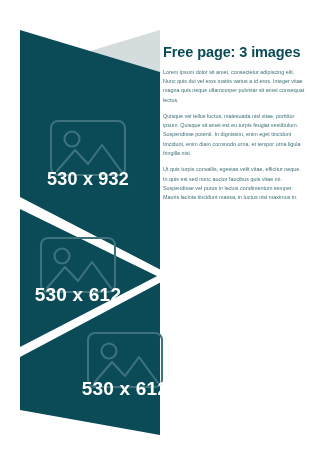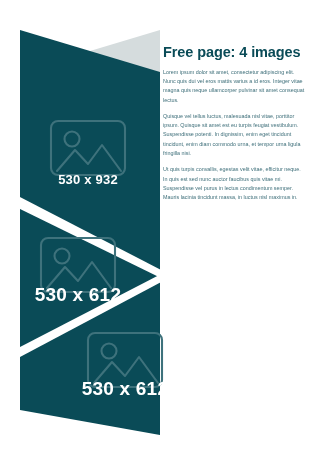--- a/index.html
+++ b/index.html
@@ -55,21 +55,21 @@
   .ph-label {
     position: relative;
     color: #ffffff;
     font-weight: bold;
     letter-spacing: 0.2px;
     white-space: nowrap;
     text-align: center;
   }
 
   #ph1 { left: 18px;  top: 115px; width: 140px; height: 85px; }
-  #ph1 .ph-label { font-size: 13px; top: 22px; }
+  #ph1 .ph-label { font-size: 18px; top: 22px; }
   #ph1 .ph-icon  { margin-top: -8px; }
 
   #ph2 { left: 8px;   top: 232px; width: 140px; height: 85px; }
   #ph2 .ph-label { font-size: 19px; top: 20px; }
   #ph2 .ph-icon  { margin-top: -8px; }
 
   #ph3 { left: 55px;  top: 330px; width: 140px; height: 80px; }
   #ph3 .ph-label { font-size: 19px; top: 19px; }
   #ph3 .ph-icon  { margin-top: -8px; }
 
@@ -147,19 +147,19 @@
       <svg width="78" height="58" viewBox="0 0 78 58" xmlns="http://www.w3.org/2000/svg">
         <rect x="2" y="2" width="74" height="54" rx="7" ry="7" fill="none" stroke="#3E727C" stroke-width="2.1"></rect>
         <circle cx="23" cy="20" r="7.5" fill="none" stroke="#3E727C" stroke-width="2.1"></circle>
         <path d="M8 52 L26 31 L39 45 L53 26 L72 52" fill="none" stroke="#3E727C" stroke-width="2.1" stroke-linejoin="round" stroke-linecap="round"></path>
       </svg>
     </span>
     <span class="ph-label">530 x 612</span>
   </div>
 
   <div id="text-col">
-    <h1 id="title">Free page: 4 images</h1>
+    <h1 id="title">Free page: 3 images</h1>
     <p class="para">Lorem ipsum dolor sit amet, consectetur adipiscing elit. Nunc quis dui vel eros mattis varius a id eros. Integer vitae magna quis neque ullamcorper pulvinar sit amet consequat lectus.</p>
     <p class="para">Quisque vel tellus luctus, malesuada nisl vitae, porttitor ipsum. Quisque sit amet est eu turpis feugiat vestibulum. Suspendisse potenti. In dignissim, enim eget tincidunt tincidunt, enim diam commodo urna, et tempor urna ligula fringilla nisi.</p>
     <p class="para">Ut quis turpis convallis, egestas velit vitae, efficitur neque. In quis est sed nunc auctor faucibus quis vitae mi. Suspendisse vel purus in lectus condimentum semper. Mauris lacinia tincidunt massa, in luctus nisl maximus in.</p>
   </div>
 
 </div>
 
 </body></html>

